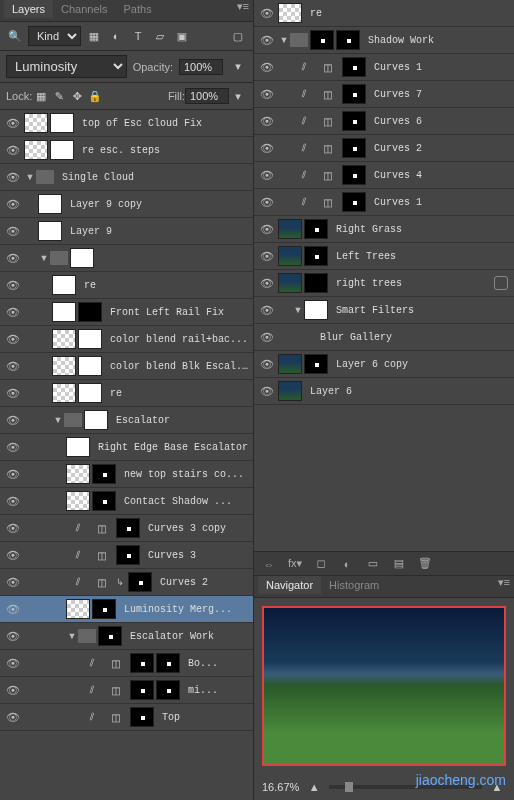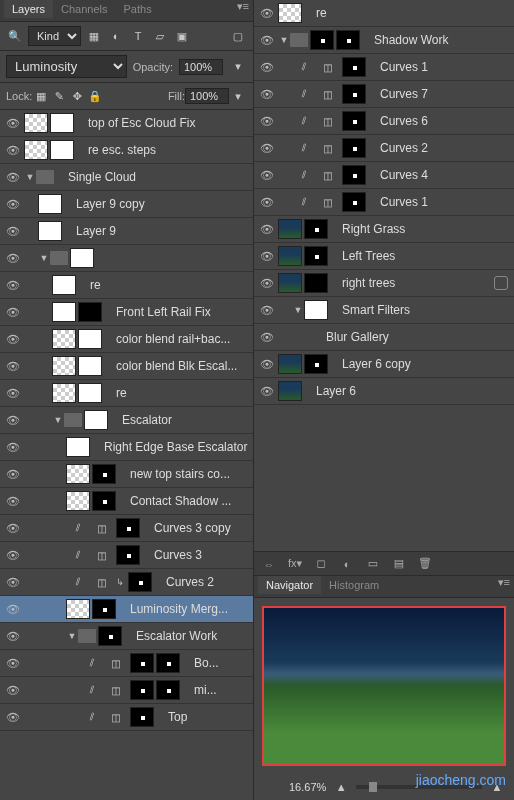--- a/index.html
+++ b/index.html
@@ -29,27 +29,27 @@
 .arrow { width: 12px; color: #bbb; font-size: 9px; text-align: center; }
 .folder { width: 18px; height: 14px; background: #666; border-radius: 1px; position: relative; }
 .thumb { width: 24px; height: 20px; background: #888; border: 1px solid #222; flex-shrink: 0; }
 .thumb.chk { background: repeating-conic-gradient(#ccc 0 25%, #fff 0 50%) 0 0/8px 8px; }
 .thumb.white { background: #fff; }
 .thumb.img { background: linear-gradient(#1a3a5a 40%, #2a5a2a); }
 .mask { width: 24px; height: 20px; background: #000; border: 1px solid #222; margin-left: 2px; flex-shrink: 0; position: relative; }
 .mask.white { background: #fff; }
 .mask .dot { position: absolute; width: 4px; height: 4px; background: #fff; top: 8px; left: 10px; }
 .adj-icon { width: 20px; height: 20px; display: flex; align-items: center; justify-content: center; color: #ccc; font-size: 10px; margin: 0 2px; }
-.lname { color: #ddd; font-size: 12px; margin-left: 14px; white-space: nowrap; overflow: hidden; text-overflow: ellipsis; flex: 1; }
+.lname { color: #ddd; font-size: 10px; margin-left: 8px; white-space: nowrap; overflow: hidden; text-overflow: ellipsis; flex: 1; font-family: Liberation Mono, monospace; }
 .smart-badge { margin-left: auto; margin-right: 4px; width: 14px; height: 14px; border: 1px solid #888; border-radius: 3px; }
 .bottom-bar { display: flex; align-items: center; padding: 4px 6px; gap: 8px; border-top: 1px solid #2a2a2a; background: #3c3c3c; height: 24px; }
 .bottom-bar .icon-btn { color: #aaa; }
 .nav-panel { border-top: 1px solid #2a2a2a; }
 .nav-img { margin: 8px; border: 2px solid #e04040; height: 160px; background: linear-gradient(#0a1a3a 0%, #1a3a5a 35%, #3a5a7a 42%, #2a5a2a 50%, #4a8a3a 80%); position: relative; }
-.nav-zoom { display: flex; align-items: center; padding: 4px 8px; gap: 6px; margin-left: 27px; }
+.nav-zoom { display: flex; align-items: center; padding: 4px 8px; gap: 6px; }
 .zoom-val { color: #ddd; font-size: 11px; }
 .slider { flex: 1; height: 4px; background: #333; position: relative; }
 .slider::after { content:''; position:absolute; left:10%; top:-3px; width:8px; height:10px; background:#888; }
 .watermark { position: absolute; bottom: 12px; right: 8px; color: #6af; font-size: 14px; }
 </style>
 </head>
 <body>
 
 <div class="col left">
   <div class="tabs">

